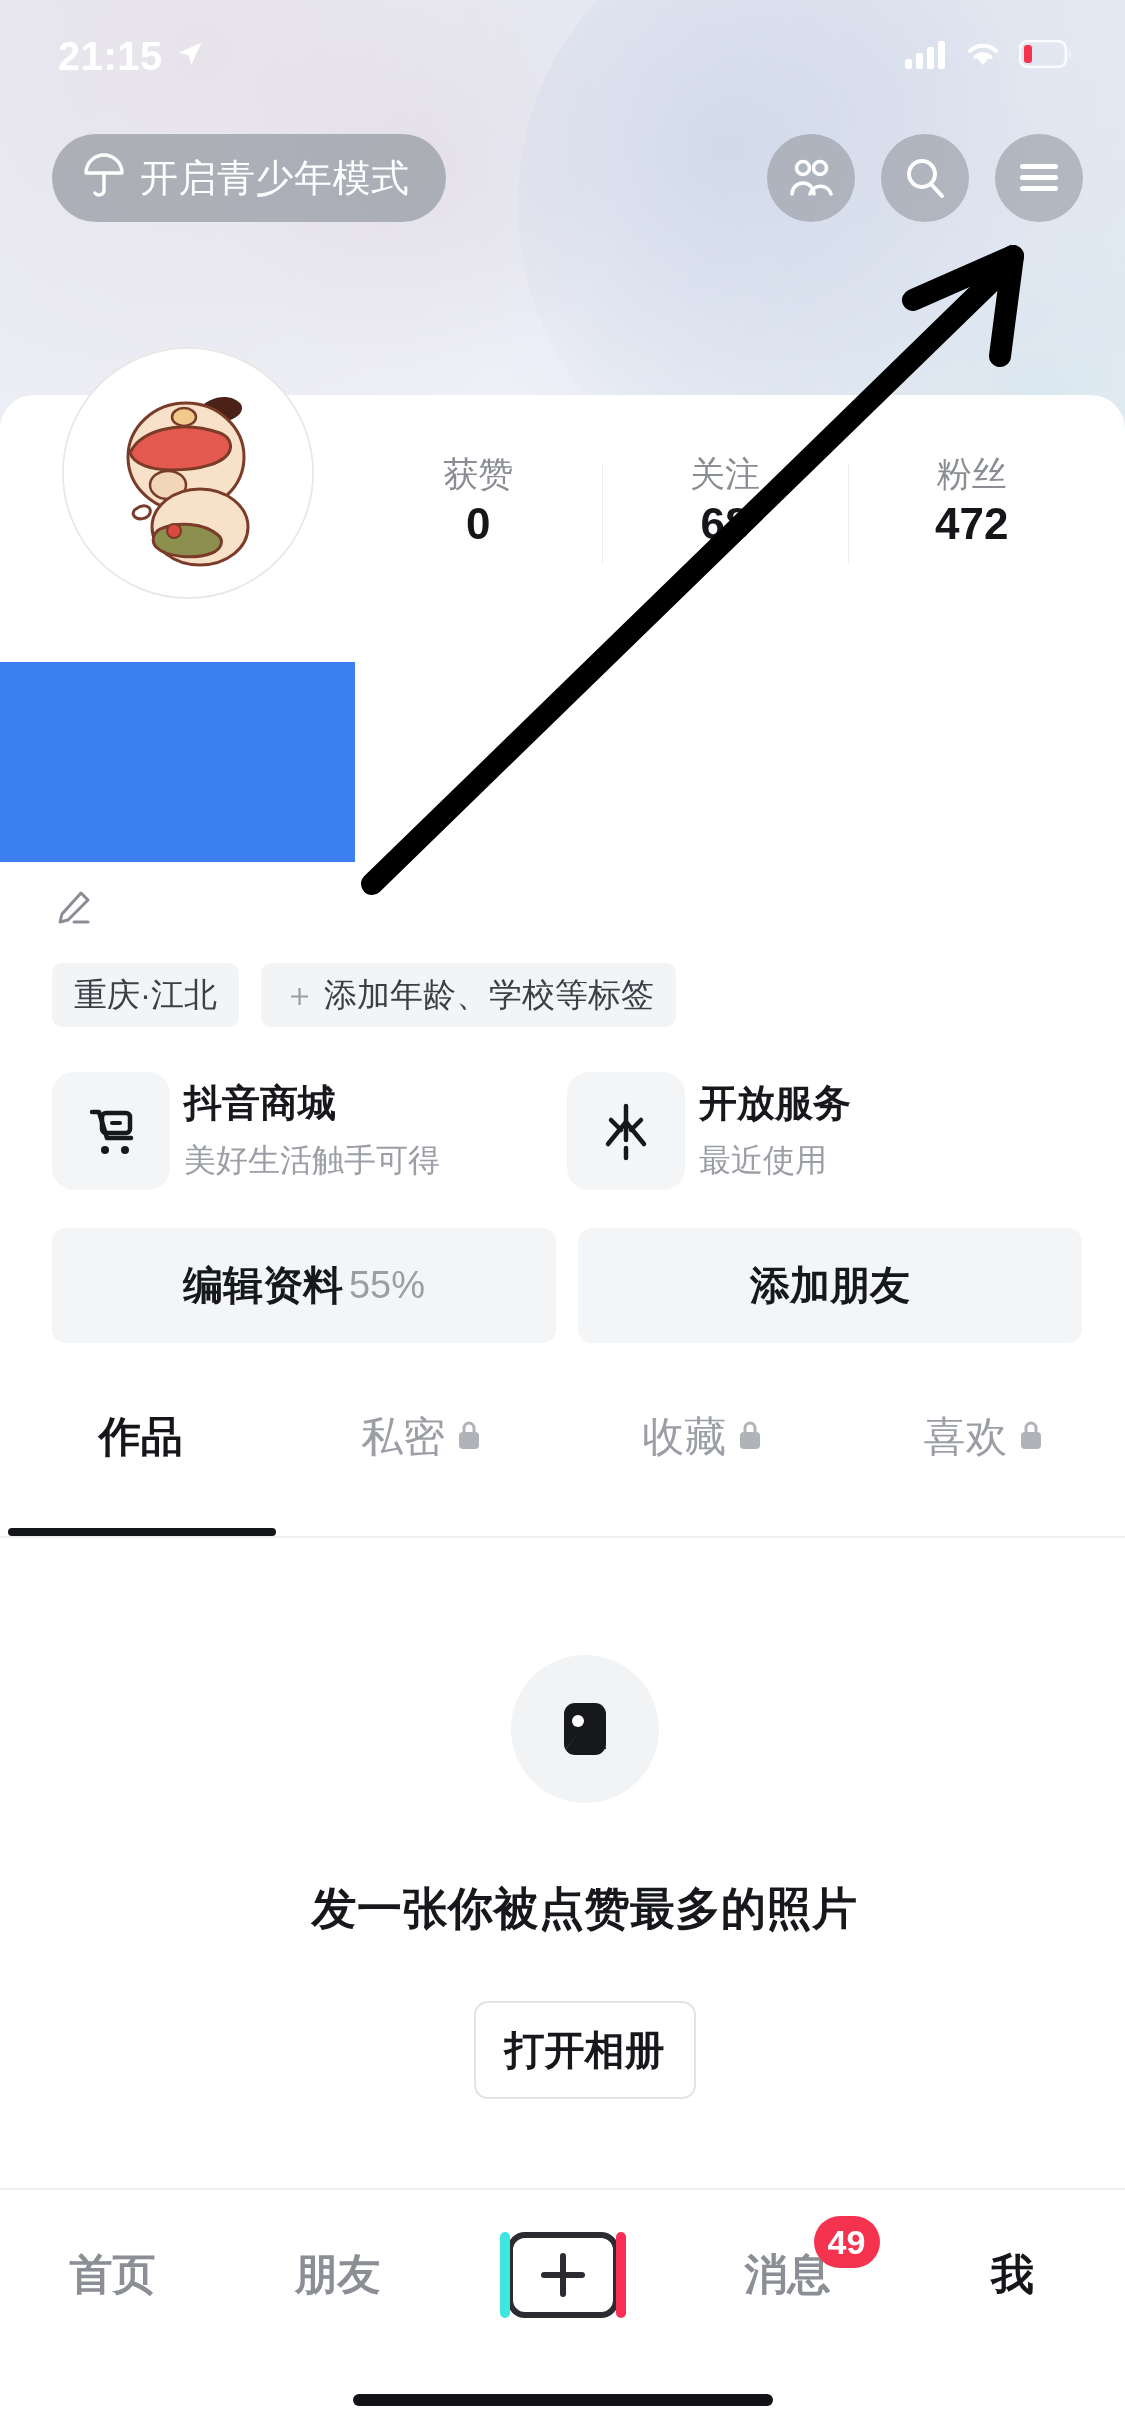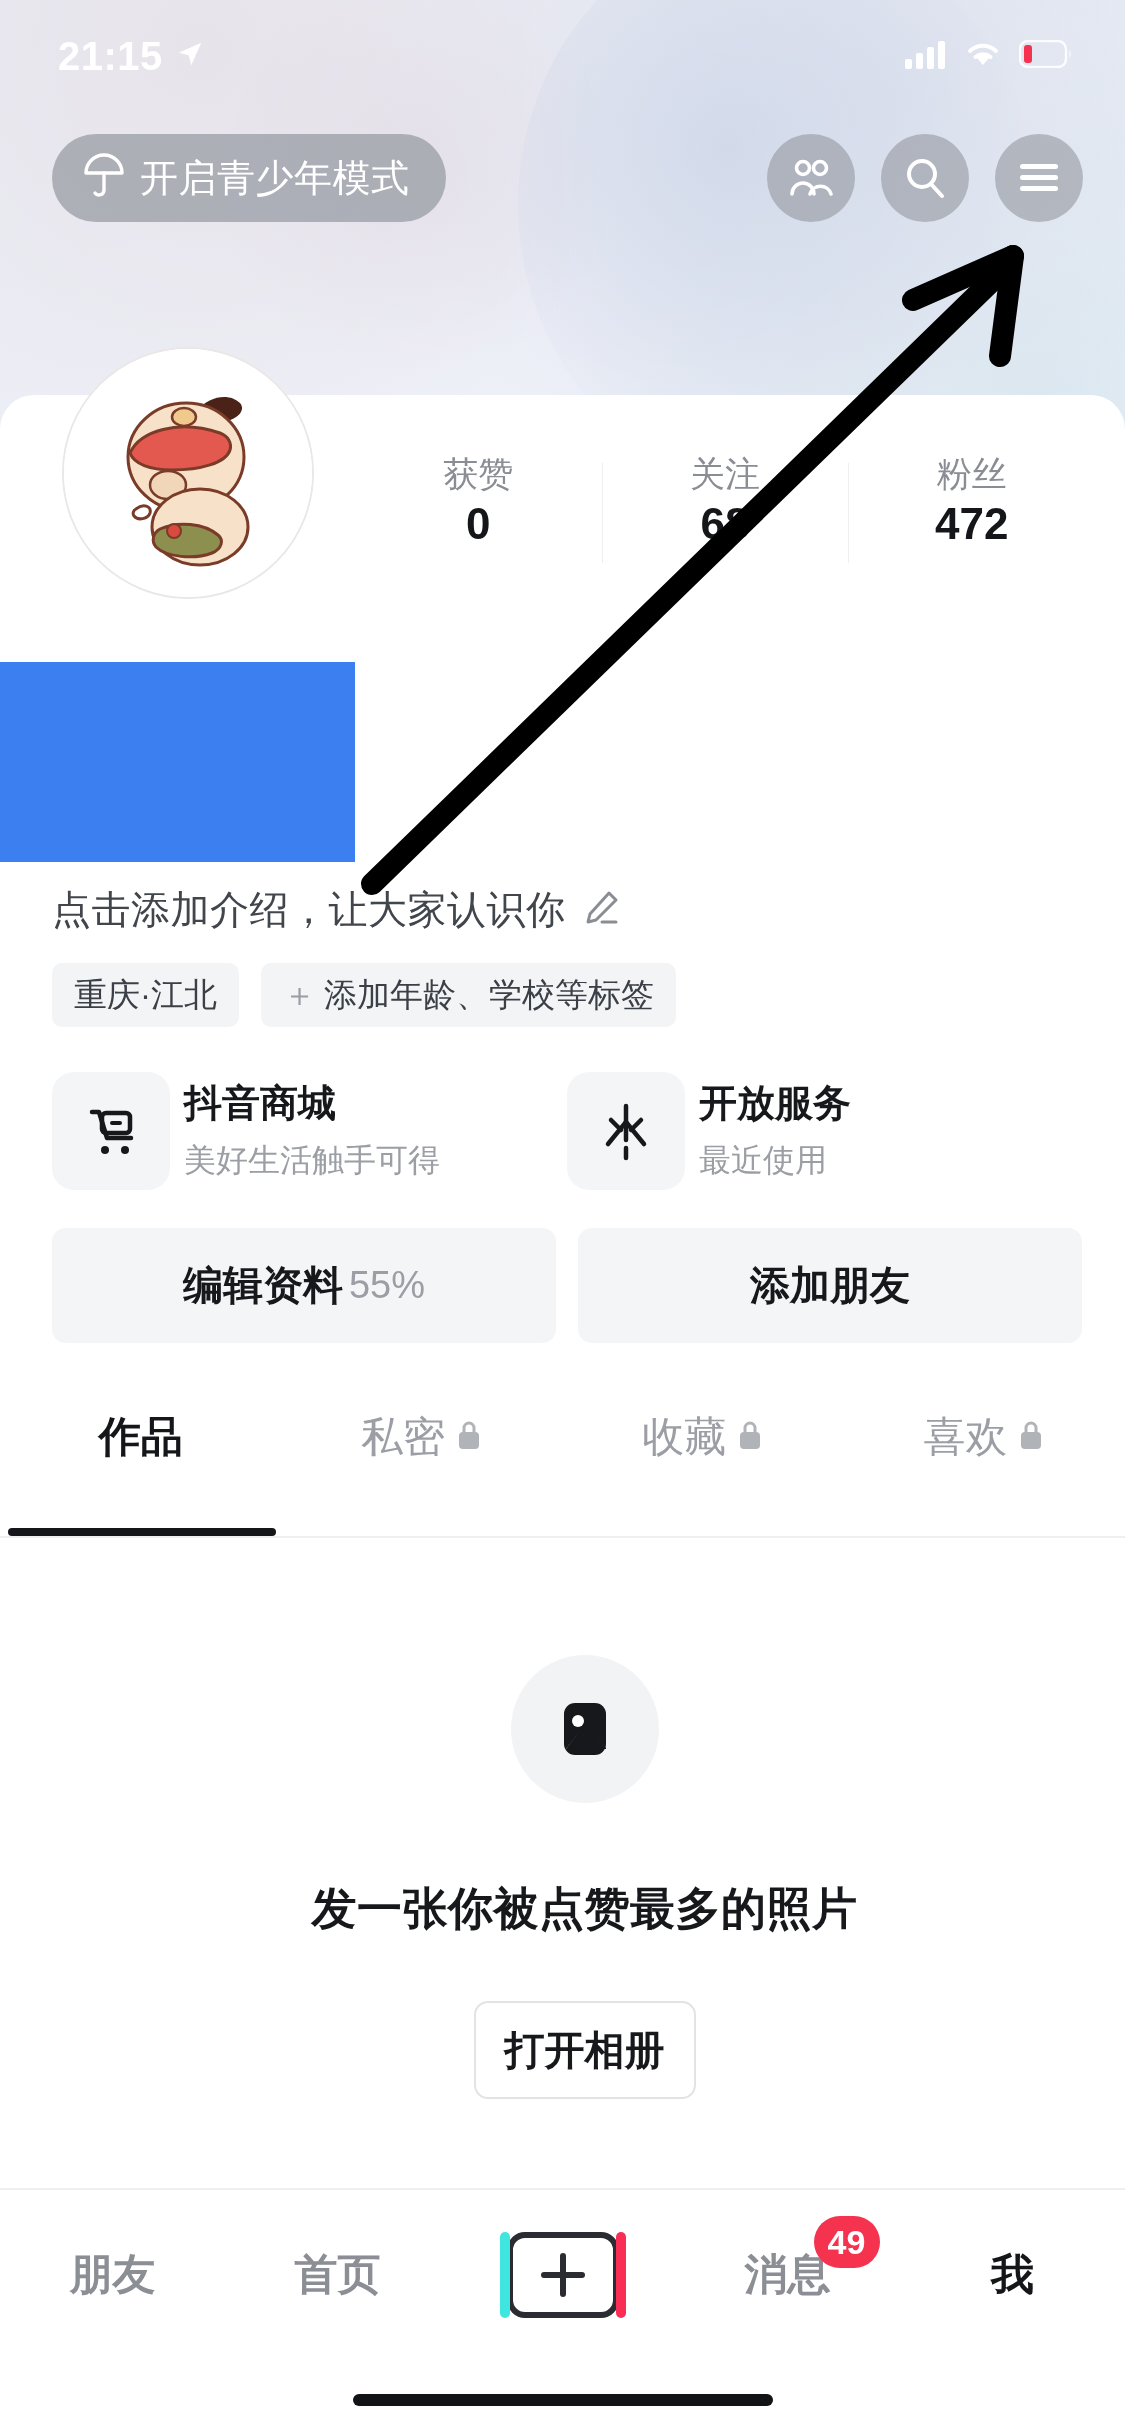--- a/index.html
+++ b/index.html
@@ -321,21 +321,20 @@
     </div>
     <div class="stat">
       <span class="stat-label">粉丝</span>
       <span class="stat-value">472</span>
     </div>
   </div>
 
   <div class="redaction"></div>
 
   <div class="bio-row">
-    <span class="bio-text">点击添加介绍，让大家认识你</span>
     <span>
       <svg width="42" height="42" viewBox="0 0 42 42">
         <path d="M29 6 L36 13 L16 33 L8 35 L10 27 Z" fill="none" stroke="#8a8d93" stroke-width="3" stroke-linejoin="round"></path>
         <line x1="22" y1="35" x2="36" y2="35" stroke="#8a8d93" stroke-width="3" stroke-linecap="round"></line>
       </svg>
     </span>
   </div>
 
   <div class="tag-row">
     <div class="tag">
@@ -437,24 +436,24 @@
     </div>
     <div class="empty-text">发一张你被点赞最多的照片</div>
     <div class="empty-btn">
       <span>打开相册</span>
     </div>
   </div>
 
   <div class="bottom-divider"></div>
   <div class="bottomnav">
     <div class="nav-item">
+      <span>首页</span>
+    </div>
+    <div class="nav-item">
       <span>朋友</span>
-    </div>
-    <div class="nav-item">
-      <span>首页</span>
     </div>
     <div class="nav-item">
       <div class="nav-plus">
         <span class="plus-glyph"></span>
       </div>
     </div>
     <div class="nav-item">
       <span>消息</span>
       <span class="badge">49</span>
     </div>

